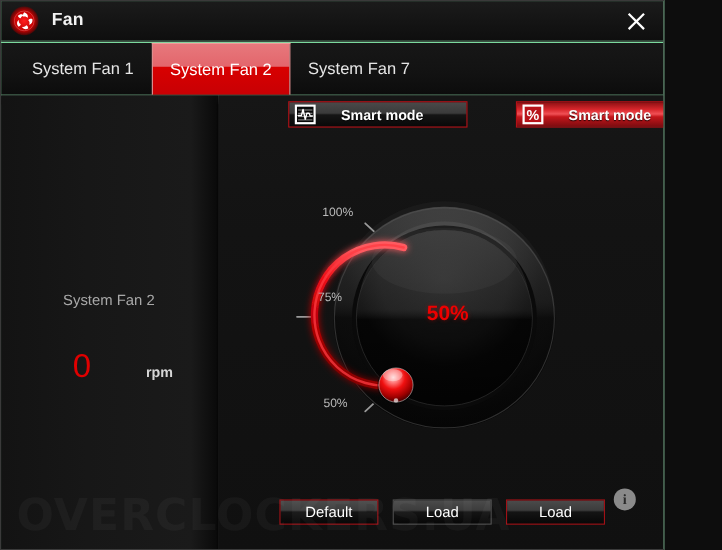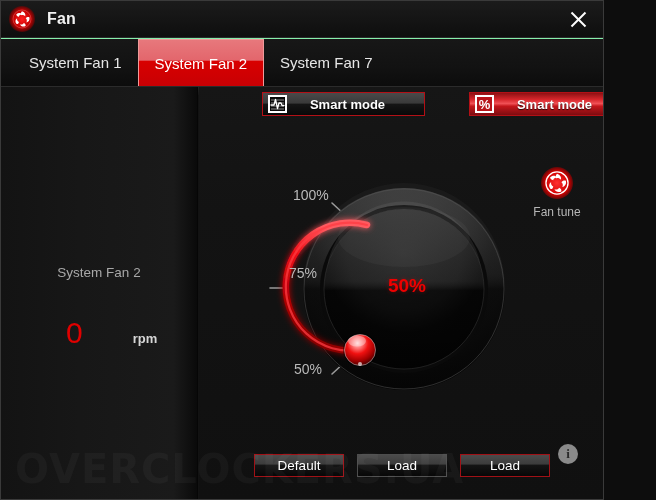--- a/index.html
+++ b/index.html
@@ -183,21 +183,21 @@
   .knob-wrap svg { position: absolute; left: 0; top: 0; }
   .knob-center-val {
     position: absolute;
     left: 178px; top: 188px;
     width: 60px; text-align: center;
     color: #ee0000; font-size: 19px; font-weight: bold;
     text-shadow: 0 0 4px rgba(200,0,0,0.45);
   }
   .tick-label {
     position: absolute;
-    color: #b9b9b9; font-size: 14px;
+    color: #b9b9b9; font-size: 11px;
     white-space: nowrap;
   }
   .tick-100 { left: 94px;  top: 100px; }
   .tick-75  { left: 50px;  top: 178px; margin-left: 40px; }
   .tick-50  { left: 95px;  top: 274px; }
 
   
   .info-icon {
     position: absolute; right: 25px; bottom: 36px;
     width: 20px; height: 20px; border-radius: 50%;
@@ -305,36 +305,20 @@
         </div>
 
         <div class="mode-btn manual">
           <div class="mode-icon">
             <span class="pct">%</span>
           </div>
           <div class="mode-label">Smart mode</div>
         </div>
       </div>
 
-      <div class="fan-tune">
-        <div class="ft-icon">
-          <div class="ft-glow"></div>
-          <svg width="24" height="24" viewBox="0 0 20 20">
-            <circle cx="10" cy="10" r="9.2" fill="none" stroke="#ffffff" stroke-width="1.1"></circle>
-            <g fill="#ffffff">
-              <path d="M10 2.2 C12.6 3 13.9 5 13.2 7.3 C12.1 6 10.6 5.6 9.2 6.2 C8.6 4.8 9 3.2 10 2.2 Z"></path>
-              <path d="M17.4 8.2 C18 10.8 16.8 12.9 14.4 13.4 C15.2 11.8 14.9 10.3 13.7 9.3 C14.6 8.1 16.1 7.7 17.4 8.2 Z"></path>
-              <path d="M13.6 17.0 C11.2 18.2 8.9 17.5 7.9 15.3 C9.6 15.8 11 15.2 11.8 13.9 C13.2 14.4 13.9 15.8 13.6 17.0 Z"></path>
-              <path d="M4.6 15.0 C2.9 13.0 3.1 10.6 5.1 9.2 C4.8 10.9 5.5 12.3 6.9 12.9 C6.7 14.4 5.7 15.3 4.6 15.0 Z"></path>
-              <path d="M4.2 5.4 C6.1 3.5 8.5 3.5 10.0 5.4 C8.3 5.4 7.2 6.3 6.8 7.7 C5.4 7.4 4.5 6.5 4.2 5.4 Z"></path>
-            </g>
-          </svg>
-        </div>
-        <div class="ft-label">Fan tune</div>
-      </div>
 
       <div class="knob-wrap">
         <svg width="458" height="413" viewBox="0 0 458 413">
           <defs>
             <radialGradient id="ringOuter" cx="50%" cy="22%" r="78%">
               <stop offset="0%" stop-color="#3c3c3c"></stop>
               <stop offset="38%" stop-color="#262626"></stop>
               <stop offset="58%" stop-color="#111111"></stop>
               <stop offset="100%" stop-color="#050505"></stop>
             </radialGradient>

